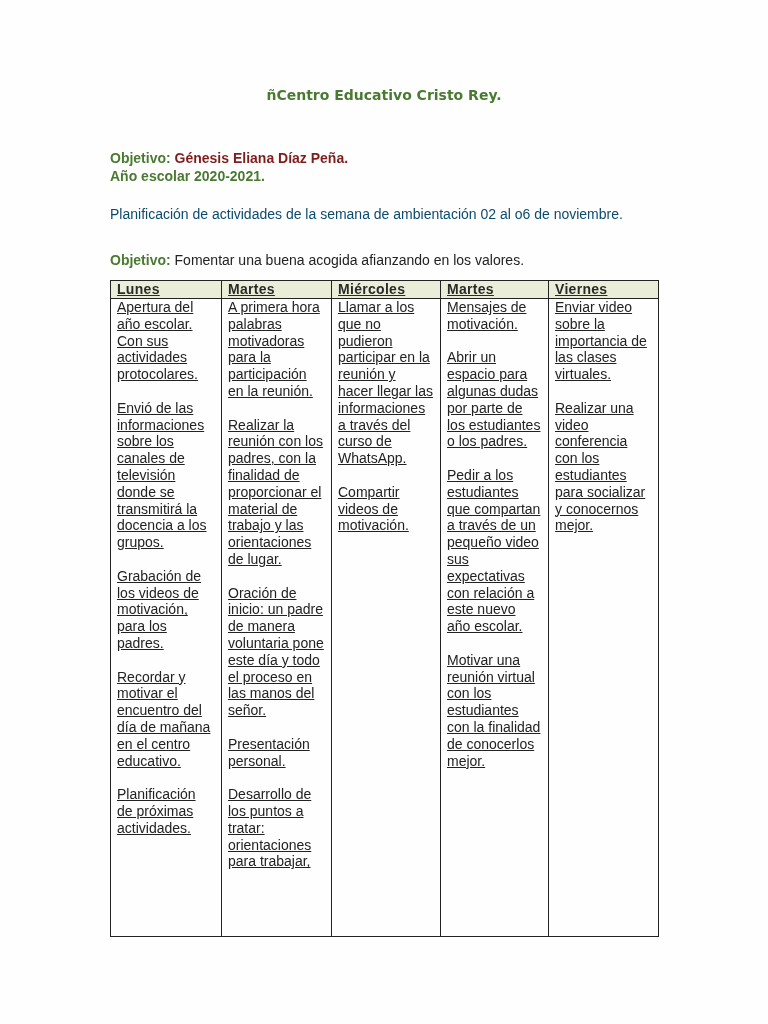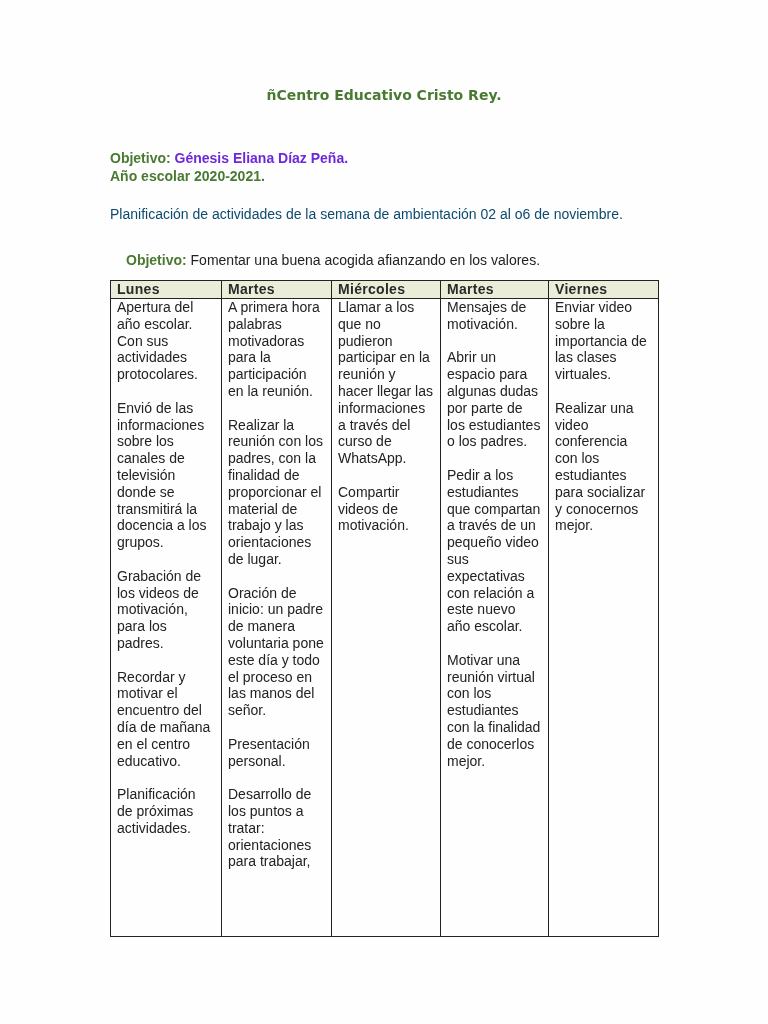--- a/index.html
+++ b/index.html
@@ -38,43 +38,44 @@
       left: 110px;
       font-size: 14px;
       line-height: 17px;
     }
     .label-green {
       color: #4a7a32;
       font-weight: bold;
     }
     .bold-black {
       font-weight: bold;
-      color: #6d28d9;
+      color: #7f1d1d;
     }
     .docente { top: 150px; }
     .anio { top: 168px; }
     .plan { top: 206px; width: 560px; color: #0c4a6e; }
-    .objetivo { top: 252px; color: #222; margin-left: 16px; }
+    .objetivo { top: 252px; color: #222; }
 
     table.schedule {
       position: absolute;
       left: 110px;
       top: 280px;
       width: 548px;
       border-collapse: collapse;
       table-layout: fixed;
       font-size: 14px;
       line-height: 16.8px;
       color: #222;
     }
     table.schedule th, table.schedule td {
       border: 1px solid #222;
       vertical-align: top;
       text-align: left;
       padding: 0 6px;
+      text-decoration: underline;
     }
     table.schedule th {
       background: #eaeed8;
       font-weight: bold;
       height: 17px;
       font-size: 14px;
       line-height: 17px;
       color: #2a2a2a;
       letter-spacing: 0.3px;
     }

